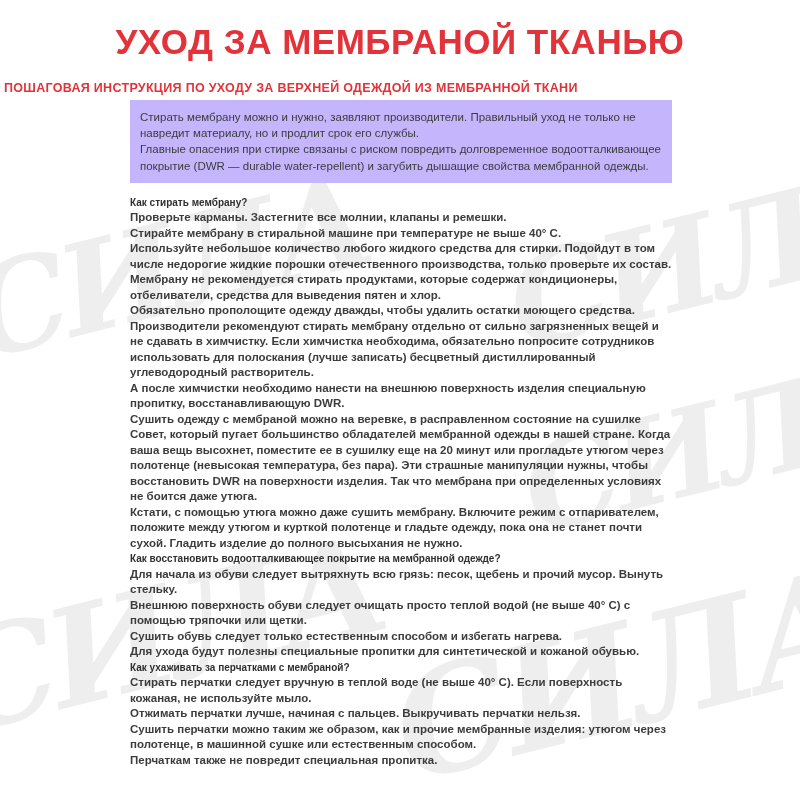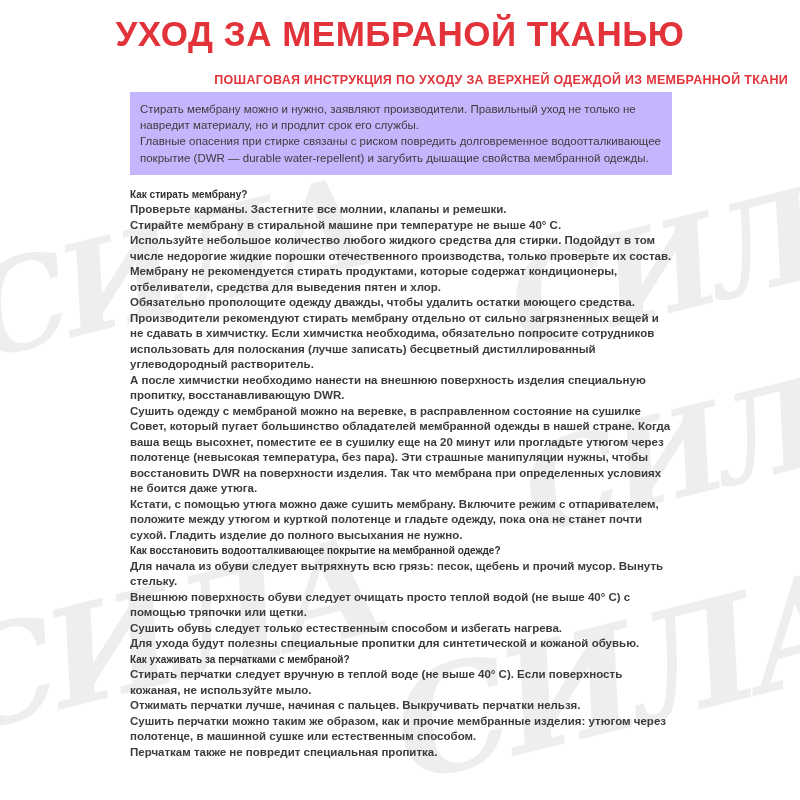--- a/index.html
+++ b/index.html
@@ -33,33 +33,33 @@
   .wm-2 { left: 505px;  top: 185px; font-size: 125px; }
   .wm-3 { left: 520px;  top: 375px; font-size: 120px; }
   .wm-4 { left: -55px;  top: 555px; font-size: 135px; }
   .wm-5 { left: 390px;  top: 590px; font-size: 145px; }
   
   .content {
     position: relative;
     z-index: 1;
   }
   .page-title {
-    margin: 4px;
+    margin: 12px;
     padding-top: 11px;
     text-align: center;
     color: #e2333a;
     font-size: 35px;
     font-weight: bold;
     letter-spacing: 0.5px;
     line-height: 1.1;
   }
   .page-subtitle {
-    margin: 12px;
+    margin: 4px;
     padding-top: 7px;
-    text-align: right;
+    text-align: left;
     color: #e2333a;
     font-size: 12.5px;
     font-weight: bold;
     letter-spacing: 0.3px;
   }
   .doc-body {
     position: absolute;
     left: 130px;
     width: 542px;
     top: 88px;

